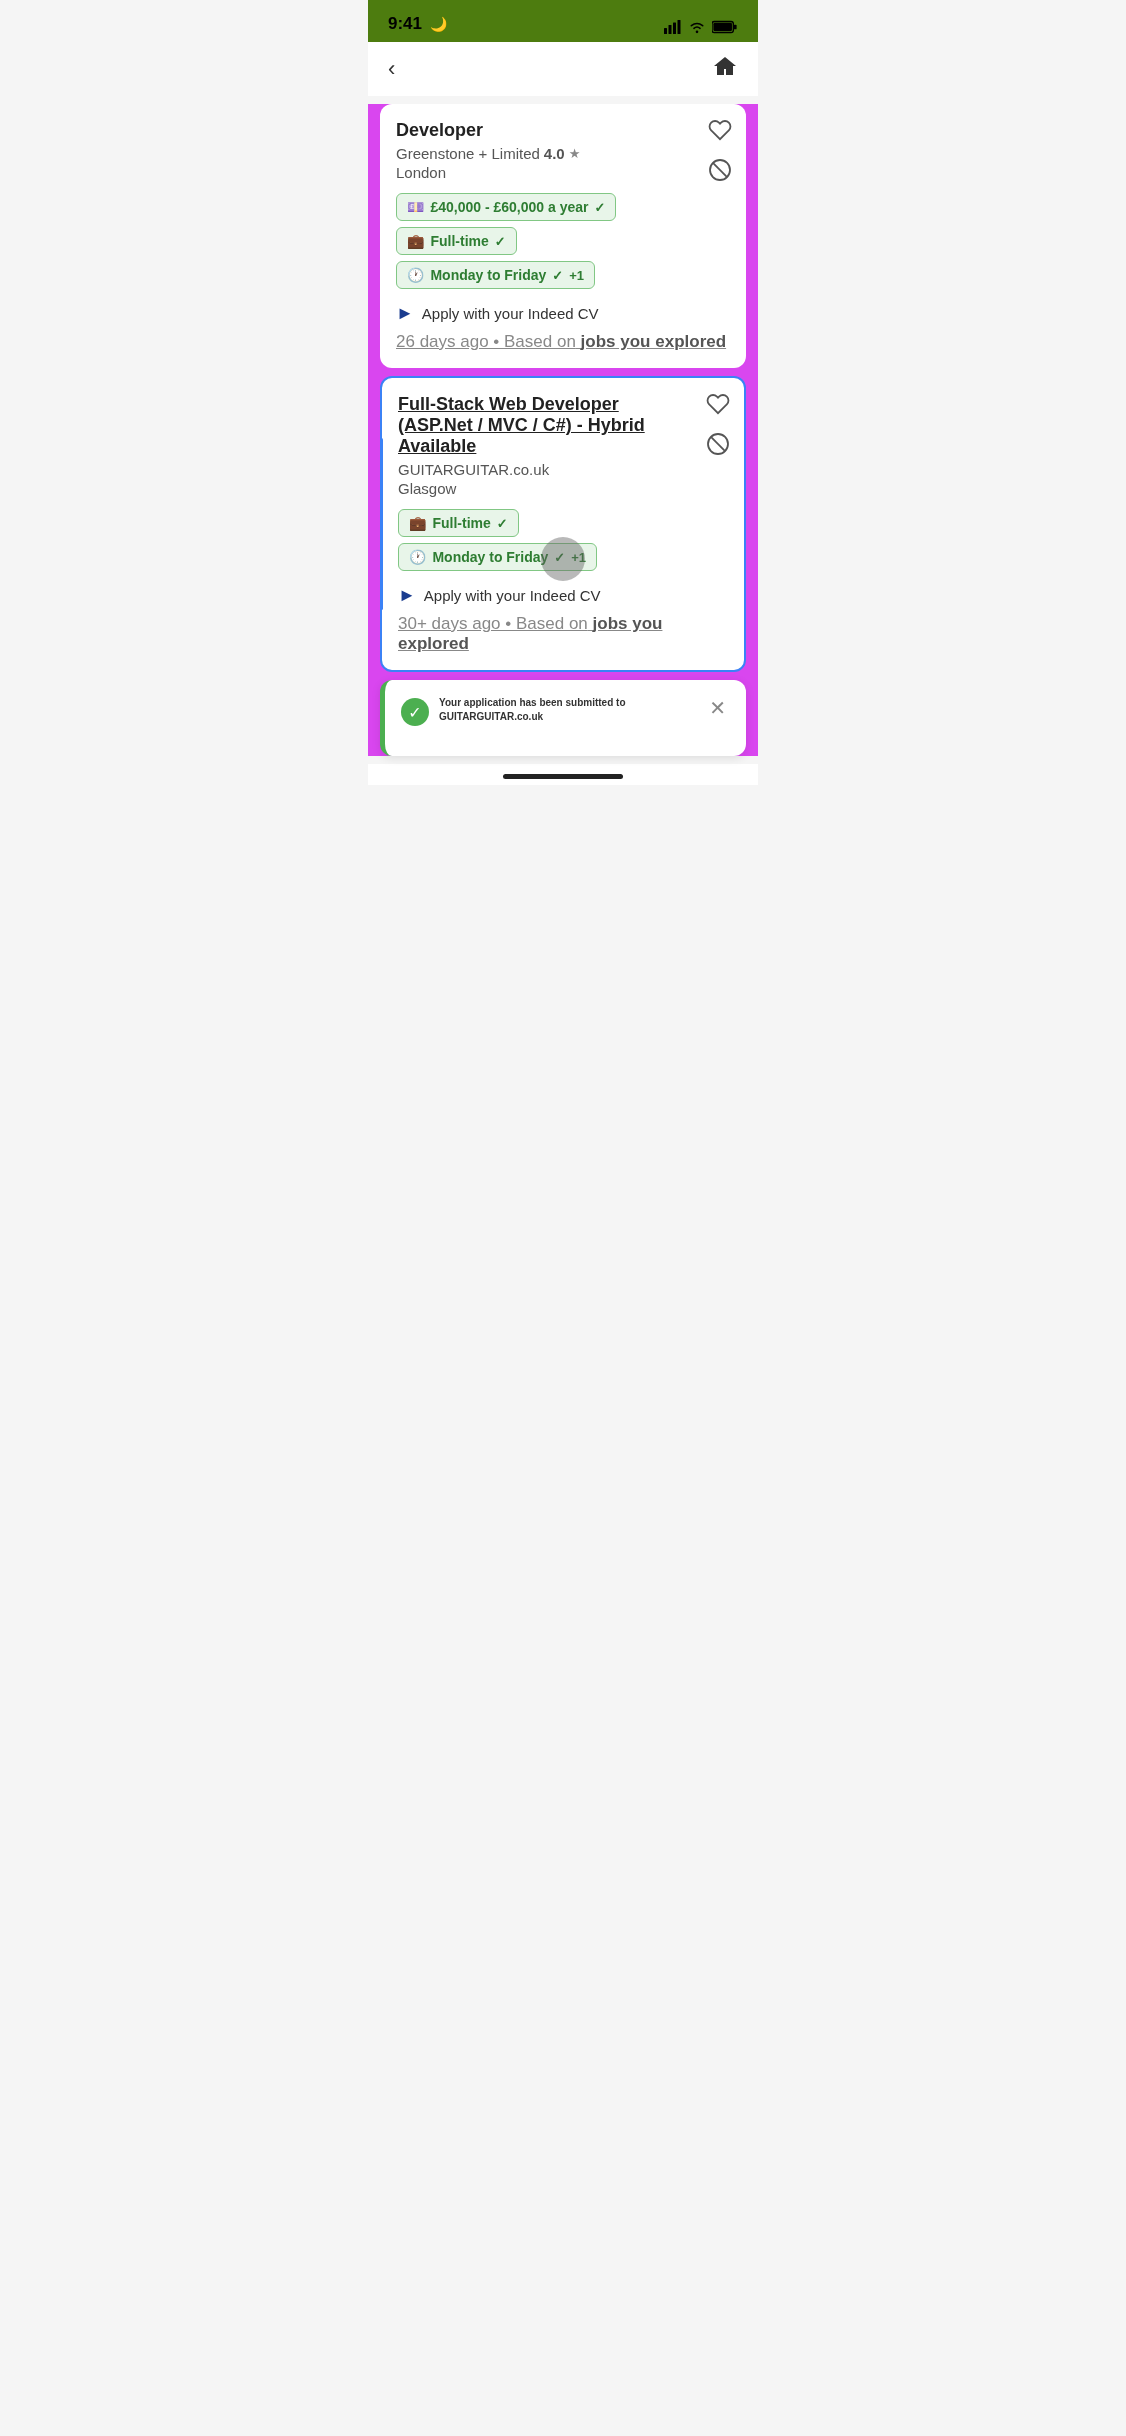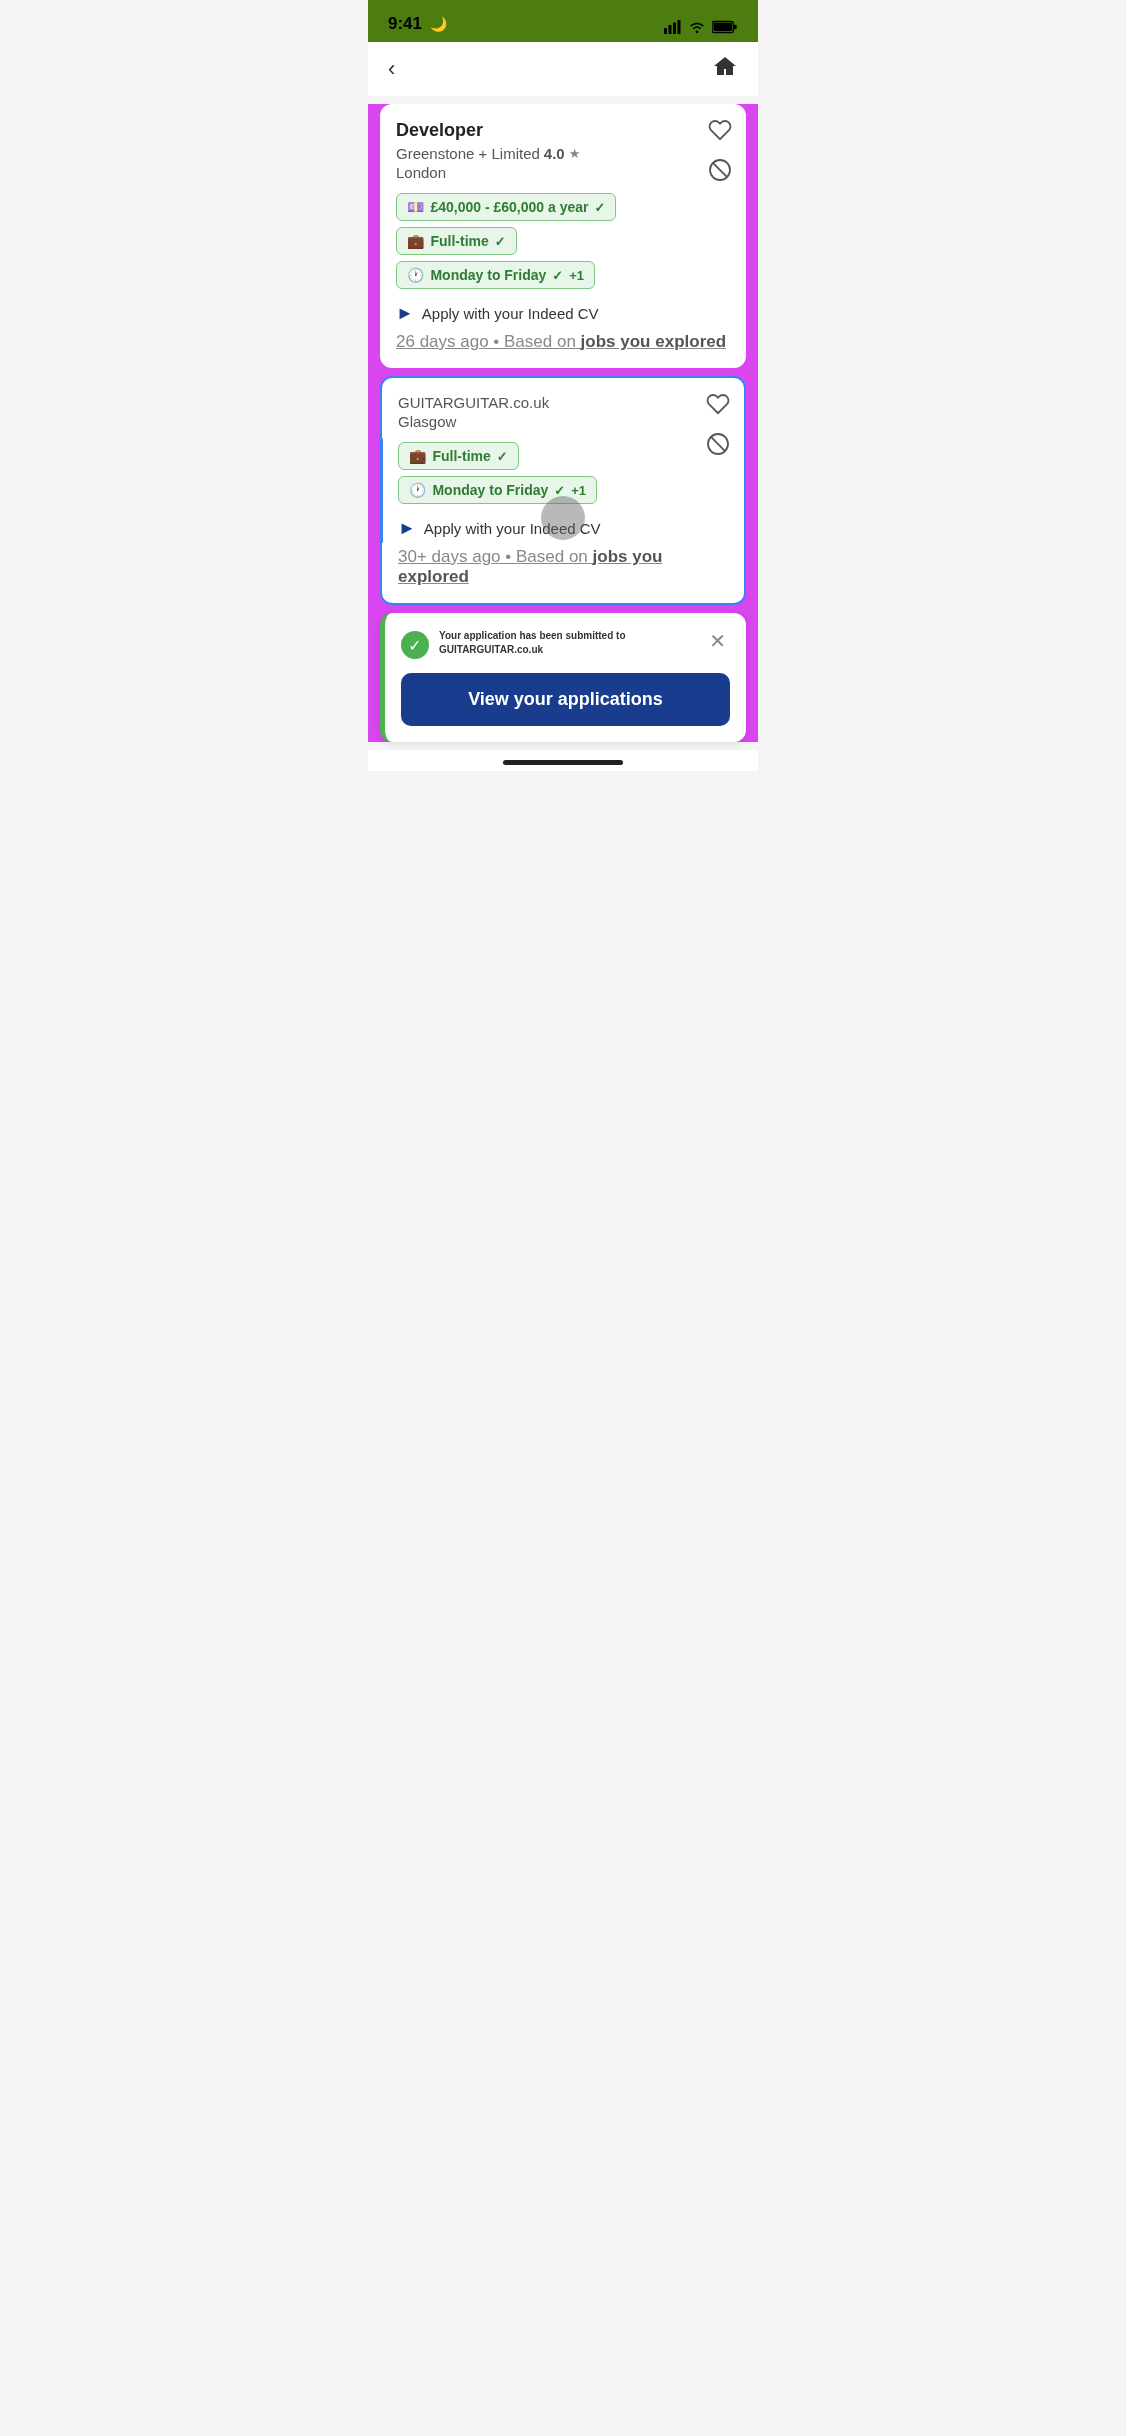--- a/index.html
+++ b/index.html
@@ -390,20 +390,23 @@
         </svg>
       </div>
       <div class="action-btn">
         <svg width="24" height="24" viewBox="0 0 24 24" fill="none" stroke="#555" stroke-width="1.8">
           <circle cx="12" cy="12" r="10"></circle>
           <line x1="4.93" y1="4.93" x2="19.07" y2="19.07"></line>
         </svg>
       </div>
     </div>
 
+    <div class="job-title">
+      <span style="text-decoration:underline;">Full-Stack Web Developer (ASP.Net / MVC / C#) - Hybrid Available</span>
+    </div>
     <div class="job-company-row">
       <span>GUITARGUITAR.co.uk</span>
     </div>
     <div class="job-location">Glasgow</div>
 
     <div class="tags">
       <div class="tag">
         <span class="tag-icon">💼</span>
         <span>Full-time</span>
         <span class="tag-check">✓</span>
@@ -427,20 +430,19 @@
 
     <div class="cursor-overlay"></div>
   </div>
 
   <div class="toast-container">
     <div class="toast-top">
       <div class="toast-check">✓</div>
       <div class="toast-text">Your application has been submitted to GUITARGUITAR.co.uk</div>
       <div class="toast-close">✕</div>
     </div>
-    <button class="view-applications-btn">View your applications</button>
   </div>
 
 </div>
 
 <div class="home-indicator">
   <div class="home-bar"></div>
 </div>
 
 </body></html>

